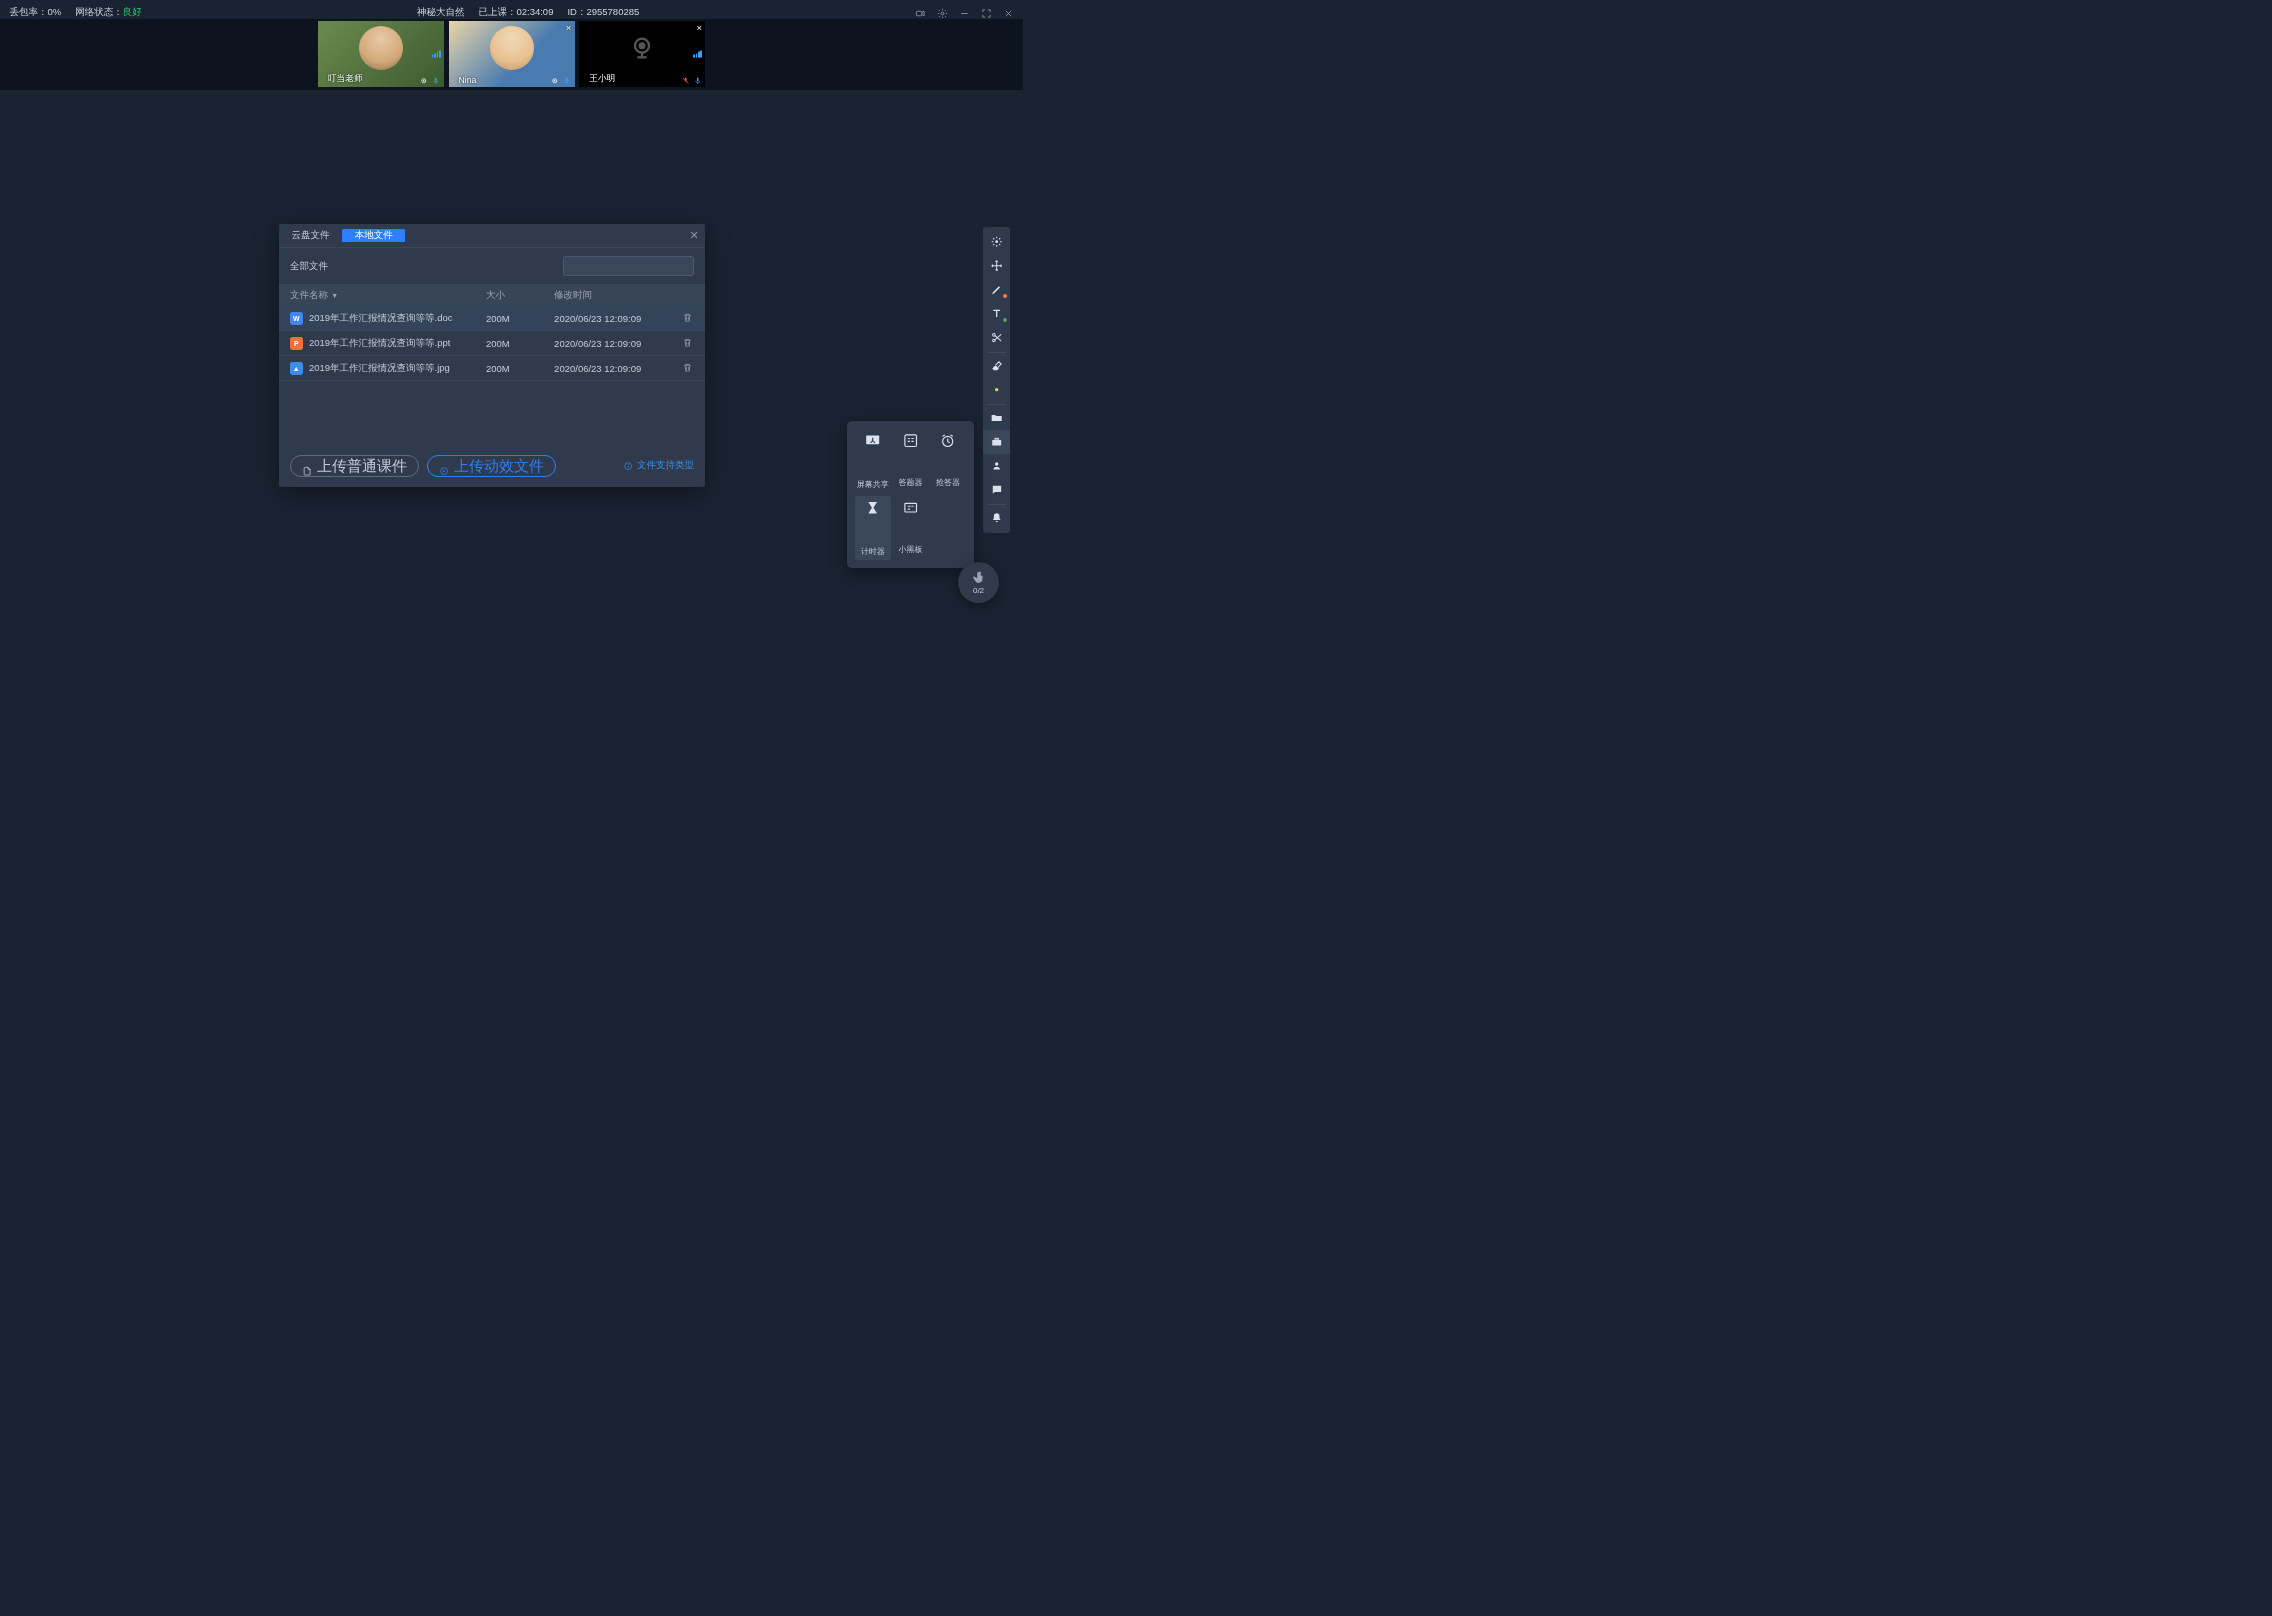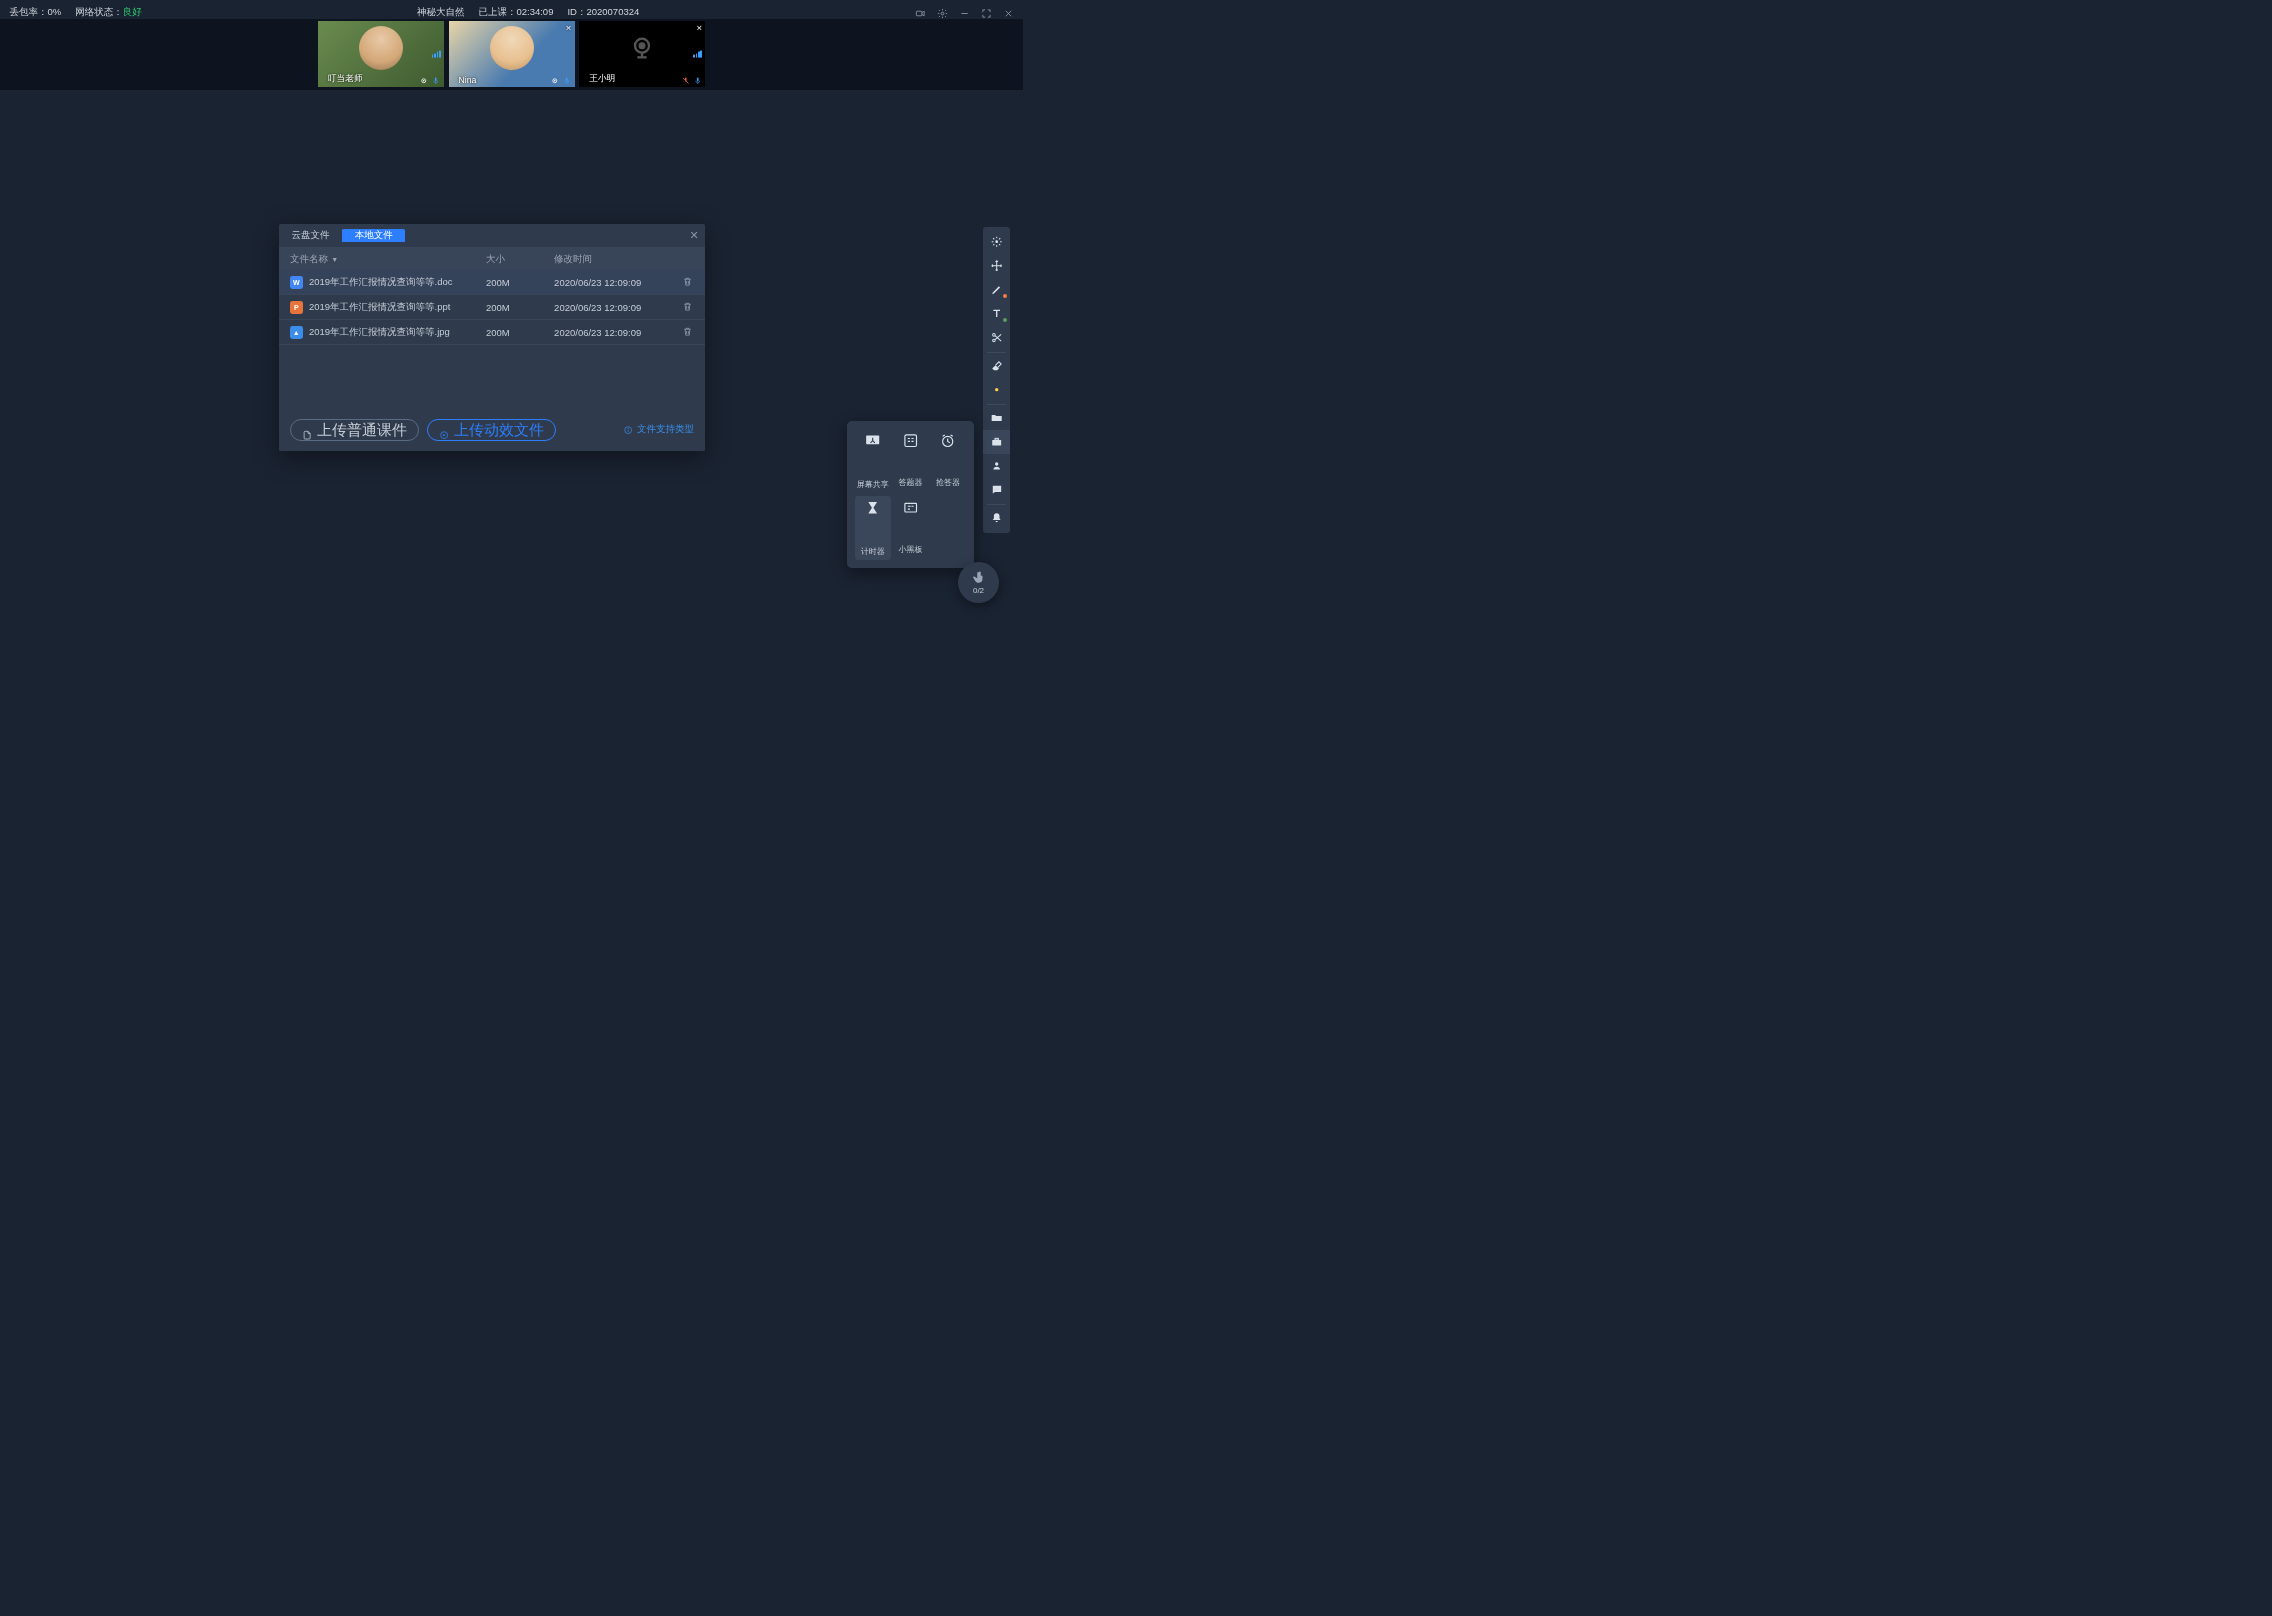--- a/index.html
+++ b/index.html
@@ -176,21 +176,21 @@
 <body>
 
 <div class="topbar">
   <div class="left">
     <span><span>丢包率：</span><span>0%</span></span>
     <span><span>网络状态：</span><span class="label-good">良好</span></span>
   </div>
   <div class="center">
     <span>神秘大自然</span>
     <span><span>已上课：</span><span>02:34:09</span></span>
-    <span><span>ID：</span><span>2020070324</span></span>
+    <span><span>ID：</span><span>2955780285</span></span>
   </div>
   <div class="right">
     <span class="win-icon">
         <svg viewBox="0 0 24 24">
           <rect x="3" y="7" width="12" height="10" rx="2"></rect>
           <path d="M15 10l5-3v10l-5-3"></path>
         </svg>
       </span>
     <span class="win-icon">
         <svg viewBox="0 0 24 24">
@@ -283,20 +283,30 @@
   </div>
 </div>
 
 <div class="main"></div>
 
 <div class="dialog">
   <div class="dlg-tabs">
     <div class="dlg-tab">云盘文件</div>
     <div class="dlg-tab active">本地文件</div>
     <span class="dlg-close">✕</span>
+  </div>
+  <div class="dlg-toprow">
+    <div class="crumb">全部文件</div>
+    <div class="search">
+      <svg viewBox="0 0 24 24">
+          <circle cx="11" cy="11" r="6"></circle>
+          <line x1="20" y1="20" x2="15.5" y2="15.5"></line>
+        </svg>
+      <input placeholder="" style="">
+    </div>
   </div>
   <table class="filelist">
     <thead>
       <tr>
         <th style="width:46%"><span>文件名称</span><span class="sortcaret">▼</span></th>
         <th style="width:16%">大小</th>
         <th style="width:30%">修改时间</th>
         <th style="width:8%"></th>
       </tr>
     </thead>

